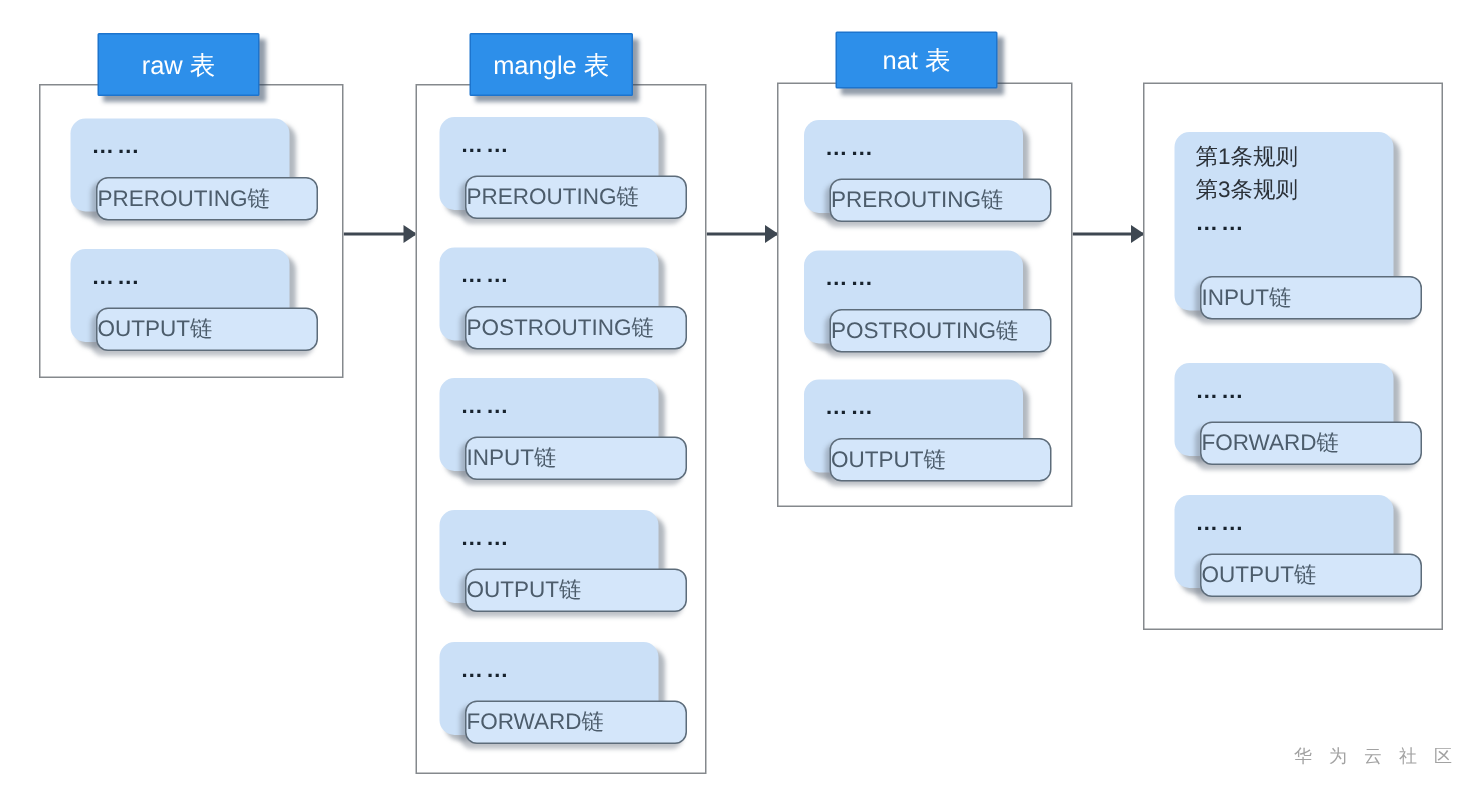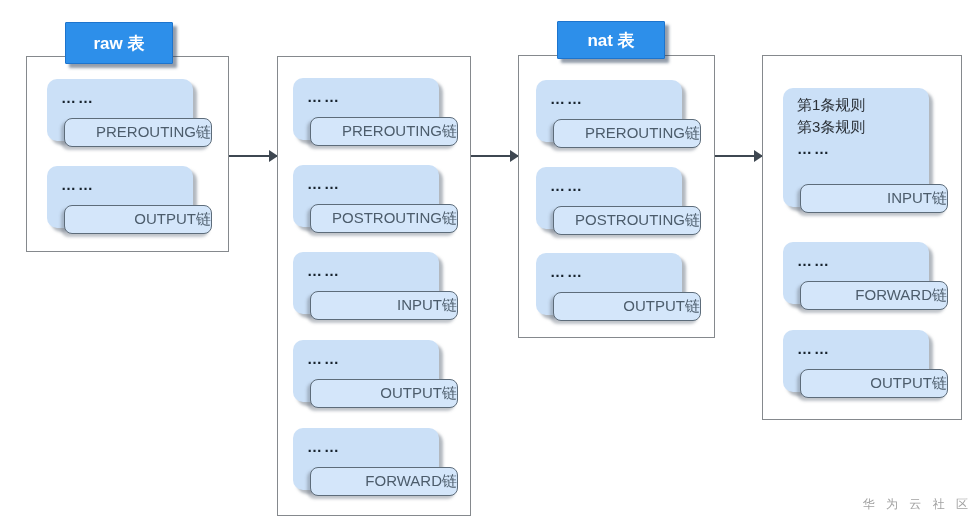--- a/index.html
+++ b/index.html
@@ -21,21 +21,21 @@
   .table-header {
     position: absolute;
     background: var(--table-header-bg, #2d8fea);
     border: 1px solid #1d74cd;
     border-radius: 1px;
     display: flex;
     align-items: center;
     justify-content: center;
     color: var(--table-header-text, #ffffff);
     font-size: 17px;
-    font-weight: bold;
+    font-weight: normal;
     box-shadow: 4px 4px 3px rgba(40, 60, 85, 0.5);
     z-index: 5;
     white-space: nowrap;
   }
   .chain-card {
     position: absolute;
     background: var(--chain-card-bg, #cbe0f7);
     border-radius: 10px;
     box-shadow: 4px 4px 3px rgba(115, 125, 138, 0.55);
     z-index: 2;
@@ -61,21 +61,21 @@
     letter-spacing: 2px;
     color: #17222d;
   }
   .chain-pill {
     position: absolute;
     background: var(--chain-pill-bg, #d4e6fa);
     border: 1px solid var(--chain-pill-border, #5d6c7a);
     border-radius: 8px;
     display: flex;
     align-items: center;
-    justify-content: flex-end;
+    justify-content: flex-start;
     font-size: 15px;
     color: #4c5c6b;
     box-shadow: -3px 3px 3px rgba(115, 125, 138, 0.45);
     z-index: 3;
     white-space: nowrap;
   }
   .flow-arrow {
     position: absolute;
     top: 155px;
     height: 2px;
@@ -125,20 +125,23 @@
     <div class="chain-pill" style="left: 64px; top: 118px; width: 148px; height: 29px;">
       <span>PREROUTING链</span>
     </div>
     <div class="chain-card" style="left: 47px; top: 166px; width: 146px; height: 62px;">
       <div class="chain-dots">……</div>
     </div>
     <div class="chain-pill" style="left: 64px; top: 205px; width: 148px; height: 29px;">
       <span>OUTPUT链</span>
     </div>
     <div class="table-box" style="left: 277px; top: 56px; width: 194px; height: 460px;"></div>
+    <div class="table-header" style="left: 313px; top: 22px; width: 109px; height: 42px;">
+      <span>mangle 表</span>
+    </div>
     <div class="chain-card" style="left: 293px; top: 78px; width: 146px; height: 62px;">
       <div class="chain-dots">……</div>
     </div>
     <div class="chain-pill" style="left: 310px; top: 117px; width: 148px; height: 29px;">
       <span>PREROUTING链</span>
     </div>
     <div class="chain-card" style="left: 293px; top: 165px; width: 146px; height: 62px;">
       <div class="chain-dots">……</div>
     </div>
     <div class="chain-pill" style="left: 310px; top: 204px; width: 148px; height: 29px;">

